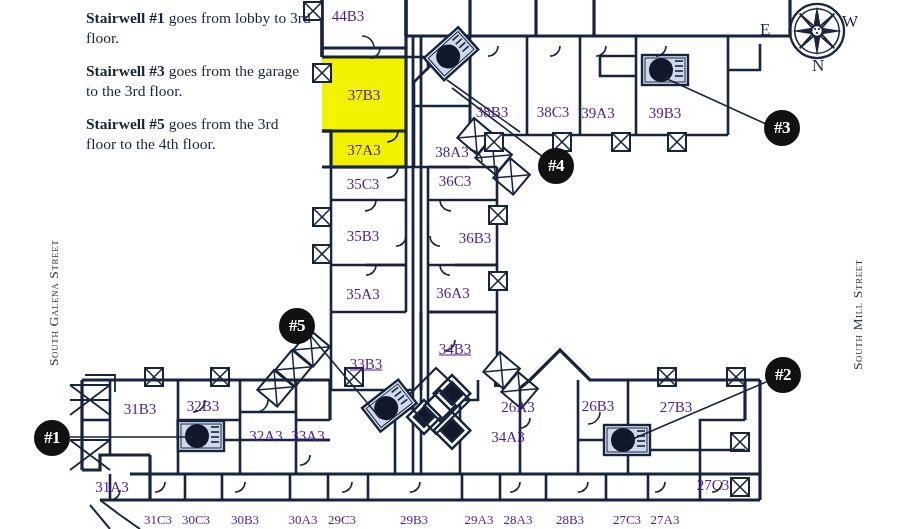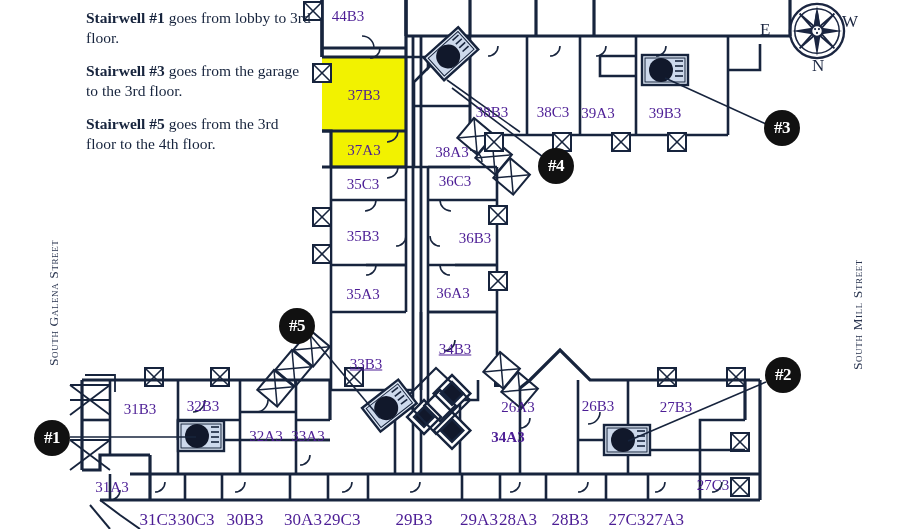--- a/index.html
+++ b/index.html
@@ -36,21 +36,21 @@
   #compass .c-n{left:52px;top:54px;}
 
   
   #plan{position:absolute;left:0;top:0;width:900px;height:529px;}
 
   
   .rm{
     position:absolute;font-size:15px;color:#4c1d95;white-space:nowrap;
     transform:translate(-50%,-50%);font-family:"Liberation Serif",serif;
   }
-  .rm.sm{font-size:17px;text-align:center;}
+  .rm.sm{font-size:13px;text-align:center;}
 
   
   .marker{
     position:absolute;width:36px;height:36px;border-radius:50%;
     background:#111111;color:#ffffff;font-weight:bold;font-size:17px;
     display:flex;align-items:center;justify-content:center;
     transform:translate(-50%,-50%);font-family:"Liberation Serif",serif;
     letter-spacing:-0.5px;
   }
 </style>
@@ -488,21 +488,21 @@
       <div class="rm" style="left: 455px; top: 181px;">36C3</div>
       <div class="rm" style="left: 475px; top: 238px; text-align: center;">36B3</div>
       <div class="rm" style="left: 453px; top: 293px;">36A3</div>
       <div class="rm" style="left: 492px; top: 112px; font-family: Liberation Serif, serif;">38B3</div>
       <div class="rm" style="left: 553px; top: 112px;">38C3</div>
       <div class="rm" style="left: 598px; top: 113px;">39A3</div>
       <div class="rm" style="left: 665px; top: 113px;">39B3</div>
       <div class="rm" style="left: 452px; top: 152px;">38A3</div>
       <div class="rm" style="left: 366px; top: 364px; text-decoration: underline;">33B3</div>
       <div class="rm" style="left: 455px; top: 349px; text-decoration: underline;">34B3</div>
-      <div class="rm" style="left: 508px; top: 437px; font-weight: bold;">34A3</div>
+      <div class="rm" style="left: 508px; top: 437px;">34A3</div>
       <div class="rm" style="left: 518px; top: 407px;">26A3</div>
       <div class="rm" style="left: 598px; top: 406px; text-align: right;">26B3</div>
       <div class="rm" style="left: 676px; top: 407px;">27B3</div>
       <div class="rm" style="left: 140px; top: 409px; text-align: right;">31B3</div>
       <div class="rm" style="left: 203px; top: 406px;">32B3</div>
       <div class="rm" style="left: 266px; top: 436px;">32A3</div>
       <div class="rm" style="left: 308px; top: 436px;">33A3</div>
       <div class="rm" style="left: 112px; top: 487px;">31A3</div>
       <div class="rm sm" style="left: 158px; top: 520px;">31C3</div>
       <div class="rm sm" style="left: 196px; top: 520px;">30C3</div>

